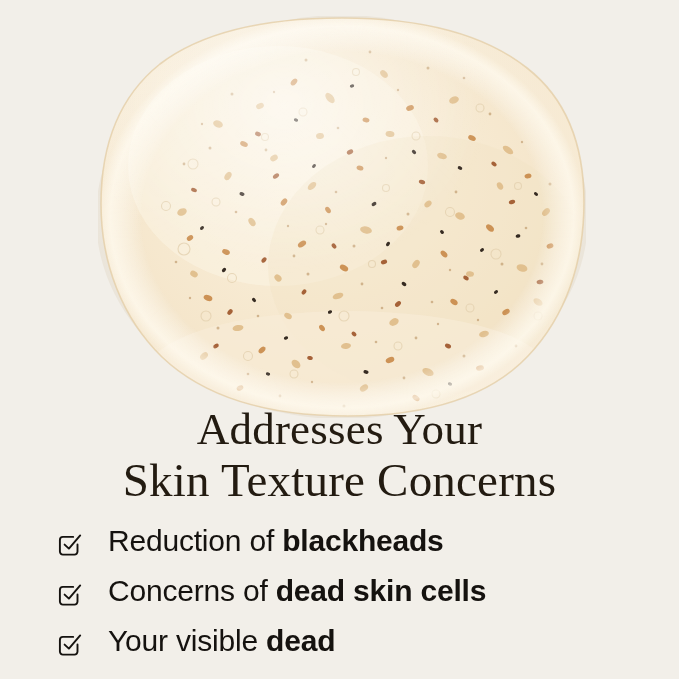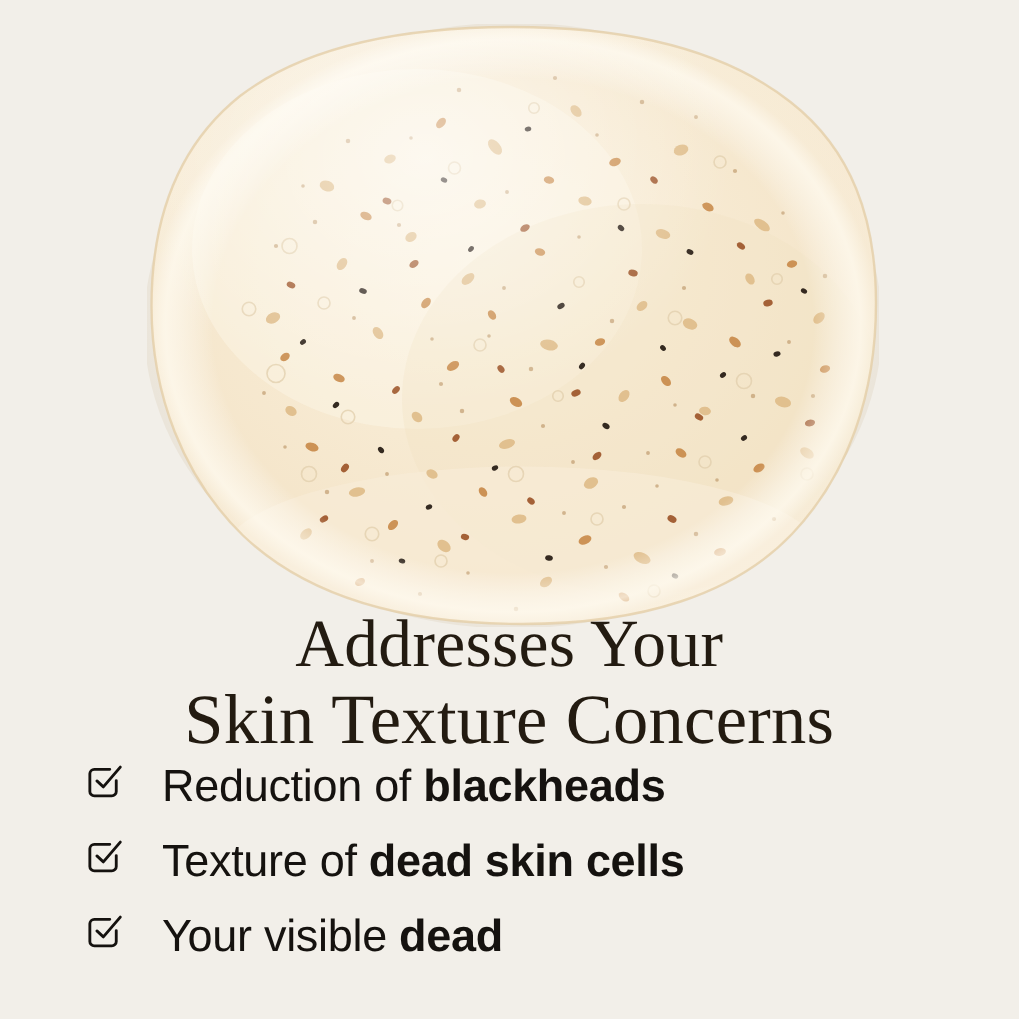--- a/index.html
+++ b/index.html
@@ -60,21 +60,21 @@
 
   
   #benefits {
     position: absolute;
     left: 57px;
     top: 508px;
     width: 600px;
   }
   .benefit-row {
     display: flex;
-    align-items: flex-start;
+    align-items: flex-end;
     height: 50px;
   }
   .check-icon {
     flex: 0 0 auto;
     width: 26px;
     height: 26px;
     margin-right: 25px;
     display: block;
   }
   .benefit-text {
@@ -364,21 +364,21 @@
         <path d="M7.6 12.6 L11.9 16.6 L23.2 3.4" fill="none" stroke="#15120F" stroke-width="1.9" stroke-linecap="round" stroke-linejoin="round"></path>
       </svg>
       <span class="benefit-text"><span>Reduction of </span><span class="bold">blackheads</span></span>
     </li>
 
     <li class="benefit-row">
       <svg class="check-icon" viewBox="0 0 26 26">
         <path d="M20.5 12.4 V19.6 a3 3 0 0 1 -3 3 H5.9 a3 3 0 0 1 -3 -3 V7.9 a3 3 0 0 1 3 -3 H16.2" fill="none" stroke="#15120F" stroke-width="1.9" stroke-linecap="round" stroke-linejoin="round"></path>
         <path d="M7.6 12.6 L11.9 16.6 L23.2 3.4" fill="none" stroke="#15120F" stroke-width="1.9" stroke-linecap="round" stroke-linejoin="round"></path>
       </svg>
-      <span class="benefit-text"><span>Texture of </span><span class="bold">dead skin cells</span></span>
+      <span class="benefit-text"><span>Concerns of </span><span class="bold">dead skin cells</span></span>
     </li>
 
     <li class="benefit-row">
       <svg class="check-icon" viewBox="0 0 26 26">
         <path d="M20.5 12.4 V19.6 a3 3 0 0 1 -3 3 H5.9 a3 3 0 0 1 -3 -3 V7.9 a3 3 0 0 1 3 -3 H16.2" fill="none" stroke="#15120F" stroke-width="1.9" stroke-linecap="round" stroke-linejoin="round"></path>
         <path d="M7.6 12.6 L11.9 16.6 L23.2 3.4" fill="none" stroke="#15120F" stroke-width="1.9" stroke-linecap="round" stroke-linejoin="round"></path>
       </svg>
       <span class="benefit-text"><span>Your visible </span><span class="bold">dead</span></span>
     </li>
 

